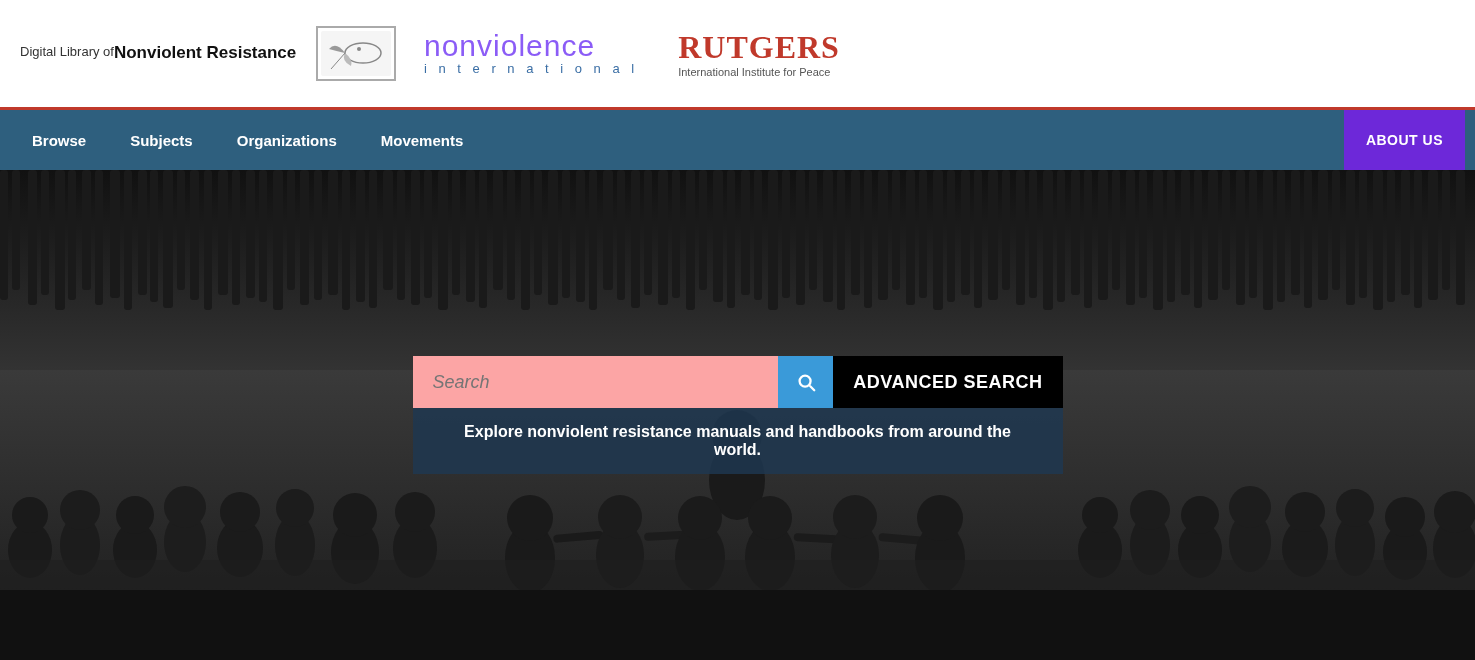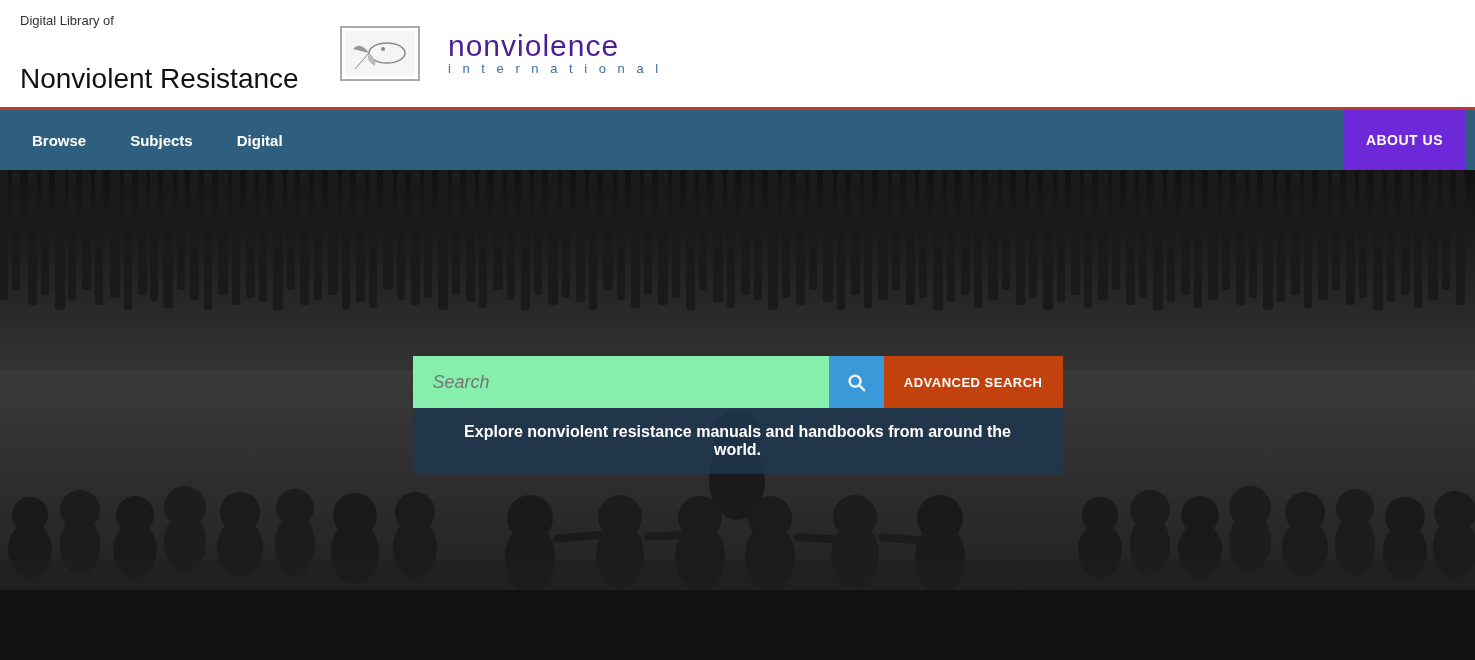--- a/index.html
+++ b/index.html
@@ -12,35 +12,34 @@
       align-items: center;
       padding: 10px 20px;
       height: 110px;
       border-bottom: 3px solid #c0392b;
       position: relative;
       z-index: 10;
     }
 
     #site-title-block {
       display: flex;
-      flex-direction: column;
-      margin-right: 40px;
+      flex-direction: row;
+      margin-right: 16px;
       min-width: 280px;
-      gap: 36px;
     }
 
     #site-title-top {
       font-size: 13px;
       color: #333;
       font-weight: normal;
     }
 
     #site-title-main {
-      font-size: 28px;
-      font-weight: normal;
+      font-size: 17px;
+      font-weight: bold;
       color: #111;
       line-height: 1.1;
     }
 
     #logos-block {
       display: flex;
       align-items: center;
       gap: 20px;
     }
 
@@ -61,21 +60,21 @@
       height: 45px;
     }
 
     #nonviolence-text-logo {
       display: flex;
       flex-direction: column;
     }
 
     #nonviolence-word {
       font-size: 30px;
-      color: #4c1d95;
+      color: #8b5cf6;
       font-weight: 300;
       letter-spacing: 1px;
       line-height: 1;
     }
 
     #international-word {
       font-size: 13px;
       color: #3a6ea5;
       letter-spacing: 4px;
       text-transform: lowercase;
@@ -166,45 +165,45 @@
 
     #search-input {
       flex: 1;
       height: 52px;
       padding: 0 20px;
       font-size: 18px;
       font-style: italic;
       color: #555;
       border: none;
       outline: none;
-      background: #86efac;
+      background: #fca5a5;
     }
 
     #search-icon-btn {
       width: 55px;
       height: 52px;
       background: #3a9ad9;
       border: none;
       cursor: pointer;
       display: flex;
       align-items: center;
       justify-content: center;
     }
 
     #search-icon-btn svg {
       width: 22px;
       height: 22px;
       fill: #fff;
     }
 
     #advanced-search-btn {
-      background: #c2410c;
+      background: #000000;
       color: #fff;
       border: none;
-      font-size: 13px;
+      font-size: 18px;
       font-weight: bold;
       padding: 0 20px;
       height: 52px;
       cursor: pointer;
       letter-spacing: 0.5px;
       white-space: nowrap;
     }
 
     #subtitle-bar {
       background: rgba(30, 55, 80, 0.85);
@@ -249,27 +248,32 @@
         <circle cx="38" cy="18" r="2" fill="#888"></circle>
         <line x1="24" y1="22" x2="10" y2="38" stroke="#888" stroke-width="1"></line>
       </svg>
     </div>
 
     <div id="nonviolence-text-logo">
       <span id="nonviolence-word">nonviolence</span>
       <span id="international-word">i n t e r n a t i o n a l</span>
     </div>
 
+    <div id="rutgers-block">
+      <span id="rutgers-word">RUTGERS</span>
+      <span id="rutgers-subtitle">International Institute for Peace</span>
+    </div>
   </div>
 </div>
 
 <nav id="navbar">
   <div class="nav-item">Browse</div>
   <div class="nav-item">Subjects</div>
-  <div class="nav-item">Digital</div>
+  <div class="nav-item">Organizations</div>
+  <div class="nav-item">Movements</div>
   <div id="about-us-btn">ABOUT US</div>
 </nav>
 
 <div id="hero">
 
   <svg id="crowd-scene" viewBox="0 0 1475 490" preserveAspectRatio="xMidYMid slice">
 
     <rect width="1475" height="490" fill="#2a2a2a"></rect>
 
     <defs>

